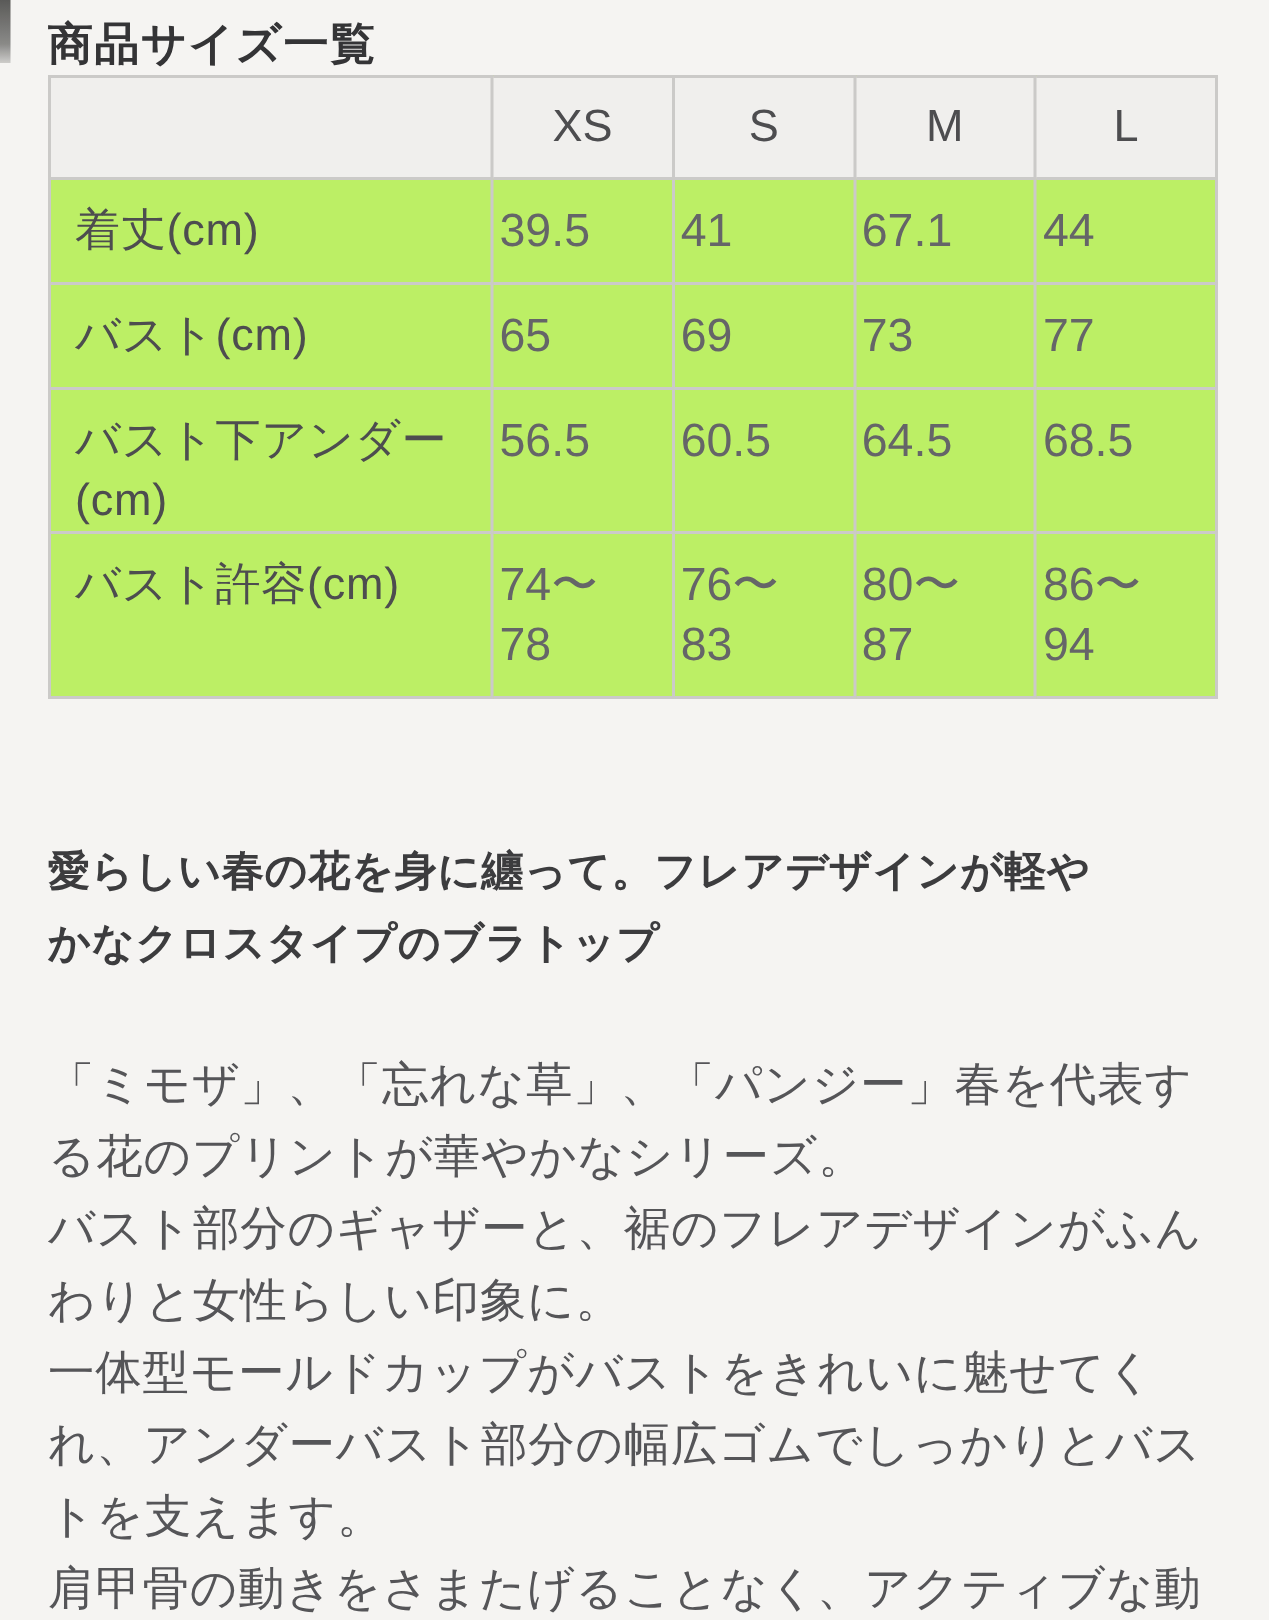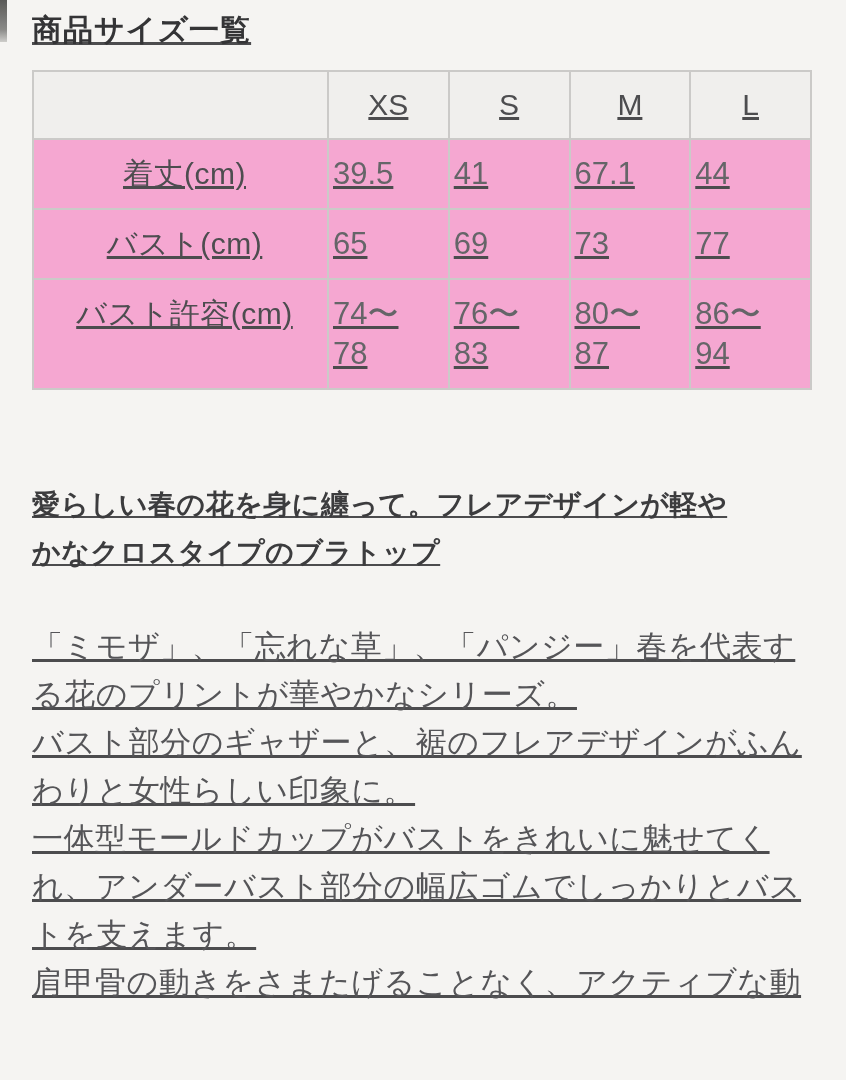--- a/index.html
+++ b/index.html
@@ -9,21 +9,20 @@
     background: #f5f4f2;
     font-family: "Liberation Sans", "DejaVu Sans", sans-serif;
   }
   .page {
     position: relative;
     width: 846px; height: 784px;
     box-sizing: border-box;
     padding: 8px 32px 0 32px;
     filter: blur(0.45px) contrast(0.97);
     color: #4a4a4c;
-    text-decoration: underline;
   }
   .edge-artifact {
     position: absolute;
     left: 0; top: 0;
     width: 7px; height: 42px;
     background: linear-gradient(180deg, #3d3d3b 0%, #777775 70%, #c9c8c6 100%);
     opacity: 0.85;
   }
   .section-header {
     display: flex;
@@ -57,42 +56,41 @@
   }
   .size-guide .chev {
     font-size: 46px;
     line-height: 34px;
     color: #97979a;
     transform: translateY(-3px);
     font-weight: normal;
   }
   table.size-table {
     border-collapse: collapse;
-    margin-top: 20px;
     width: 780px;
     table-layout: fixed;
-    background: #f9a8d4;
+    background: #bef264;
   }
   .size-table th, .size-table td {
     border: 2px solid #cdccca;
     box-sizing: border-box;
     white-space: pre-line;
   }
   .size-table th {
     background: #f3f2f0;
     font-weight: normal;
     font-size: 30px;
     color: #4b4b4e;
     text-align: center;
     padding: 14px 4px;
     line-height: 38px;
   }
   .size-table th.corner { width: 295px; }
   .size-table td.lbl {
-    text-align: center;
+    text-align: left;
     vertical-align: top;
     padding: 14px 8px 0 16px;
     font-size: 30px;
     color: #4b4b4e;
     line-height: 40px;
     letter-spacing: 0.5px;
   }
   .size-table td.val {
     vertical-align: top;
     padding: 14px 4px;
@@ -149,20 +147,28 @@
         <td class="val">44</td>
       </tr>
       <tr>
         <td class="lbl">バスト(cm)</td>
         <td class="val">65</td>
         <td class="val">69</td>
         <td class="val">73</td>
         <td class="val">77</td>
       </tr>
       <tr>
+        <td class="lbl">バスト下アンダー
+(cm)</td>
+        <td class="val">56.5</td>
+        <td class="val">60.5</td>
+        <td class="val">64.5</td>
+        <td class="val">68.5</td>
+      </tr>
+      <tr>
         <td class="lbl">バスト許容(cm)</td>
         <td class="val">74〜
 78</td>
         <td class="val">76〜
 83</td>
         <td class="val">80〜
 87</td>
         <td class="val">86〜
 94</td>
       </tr>

